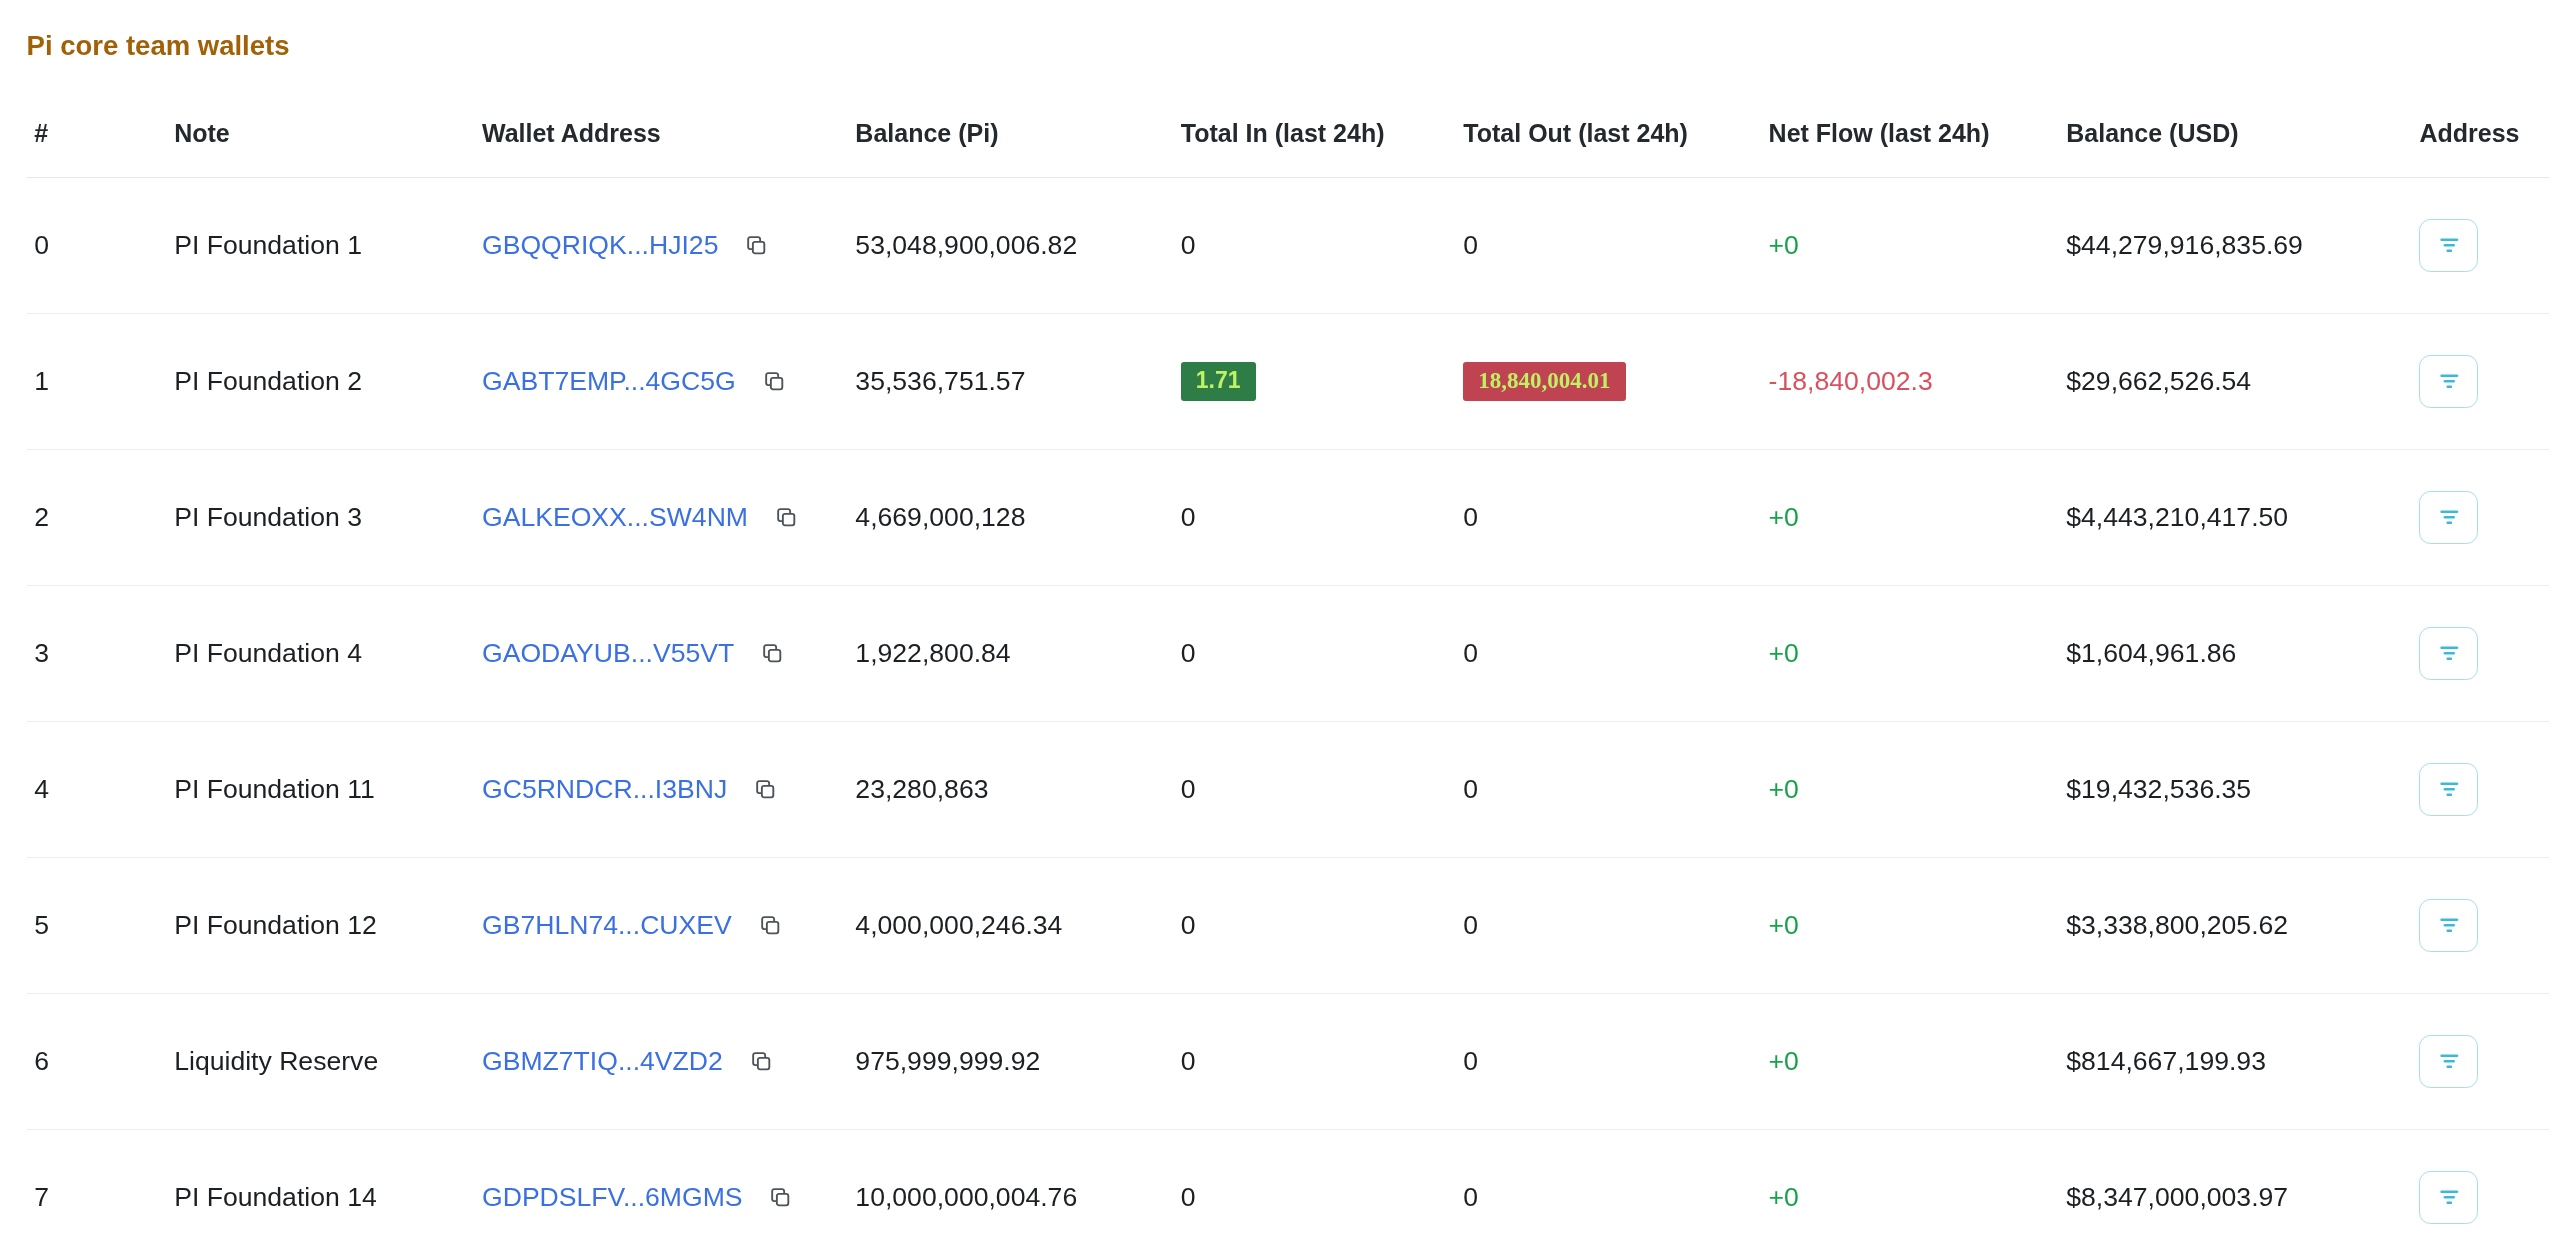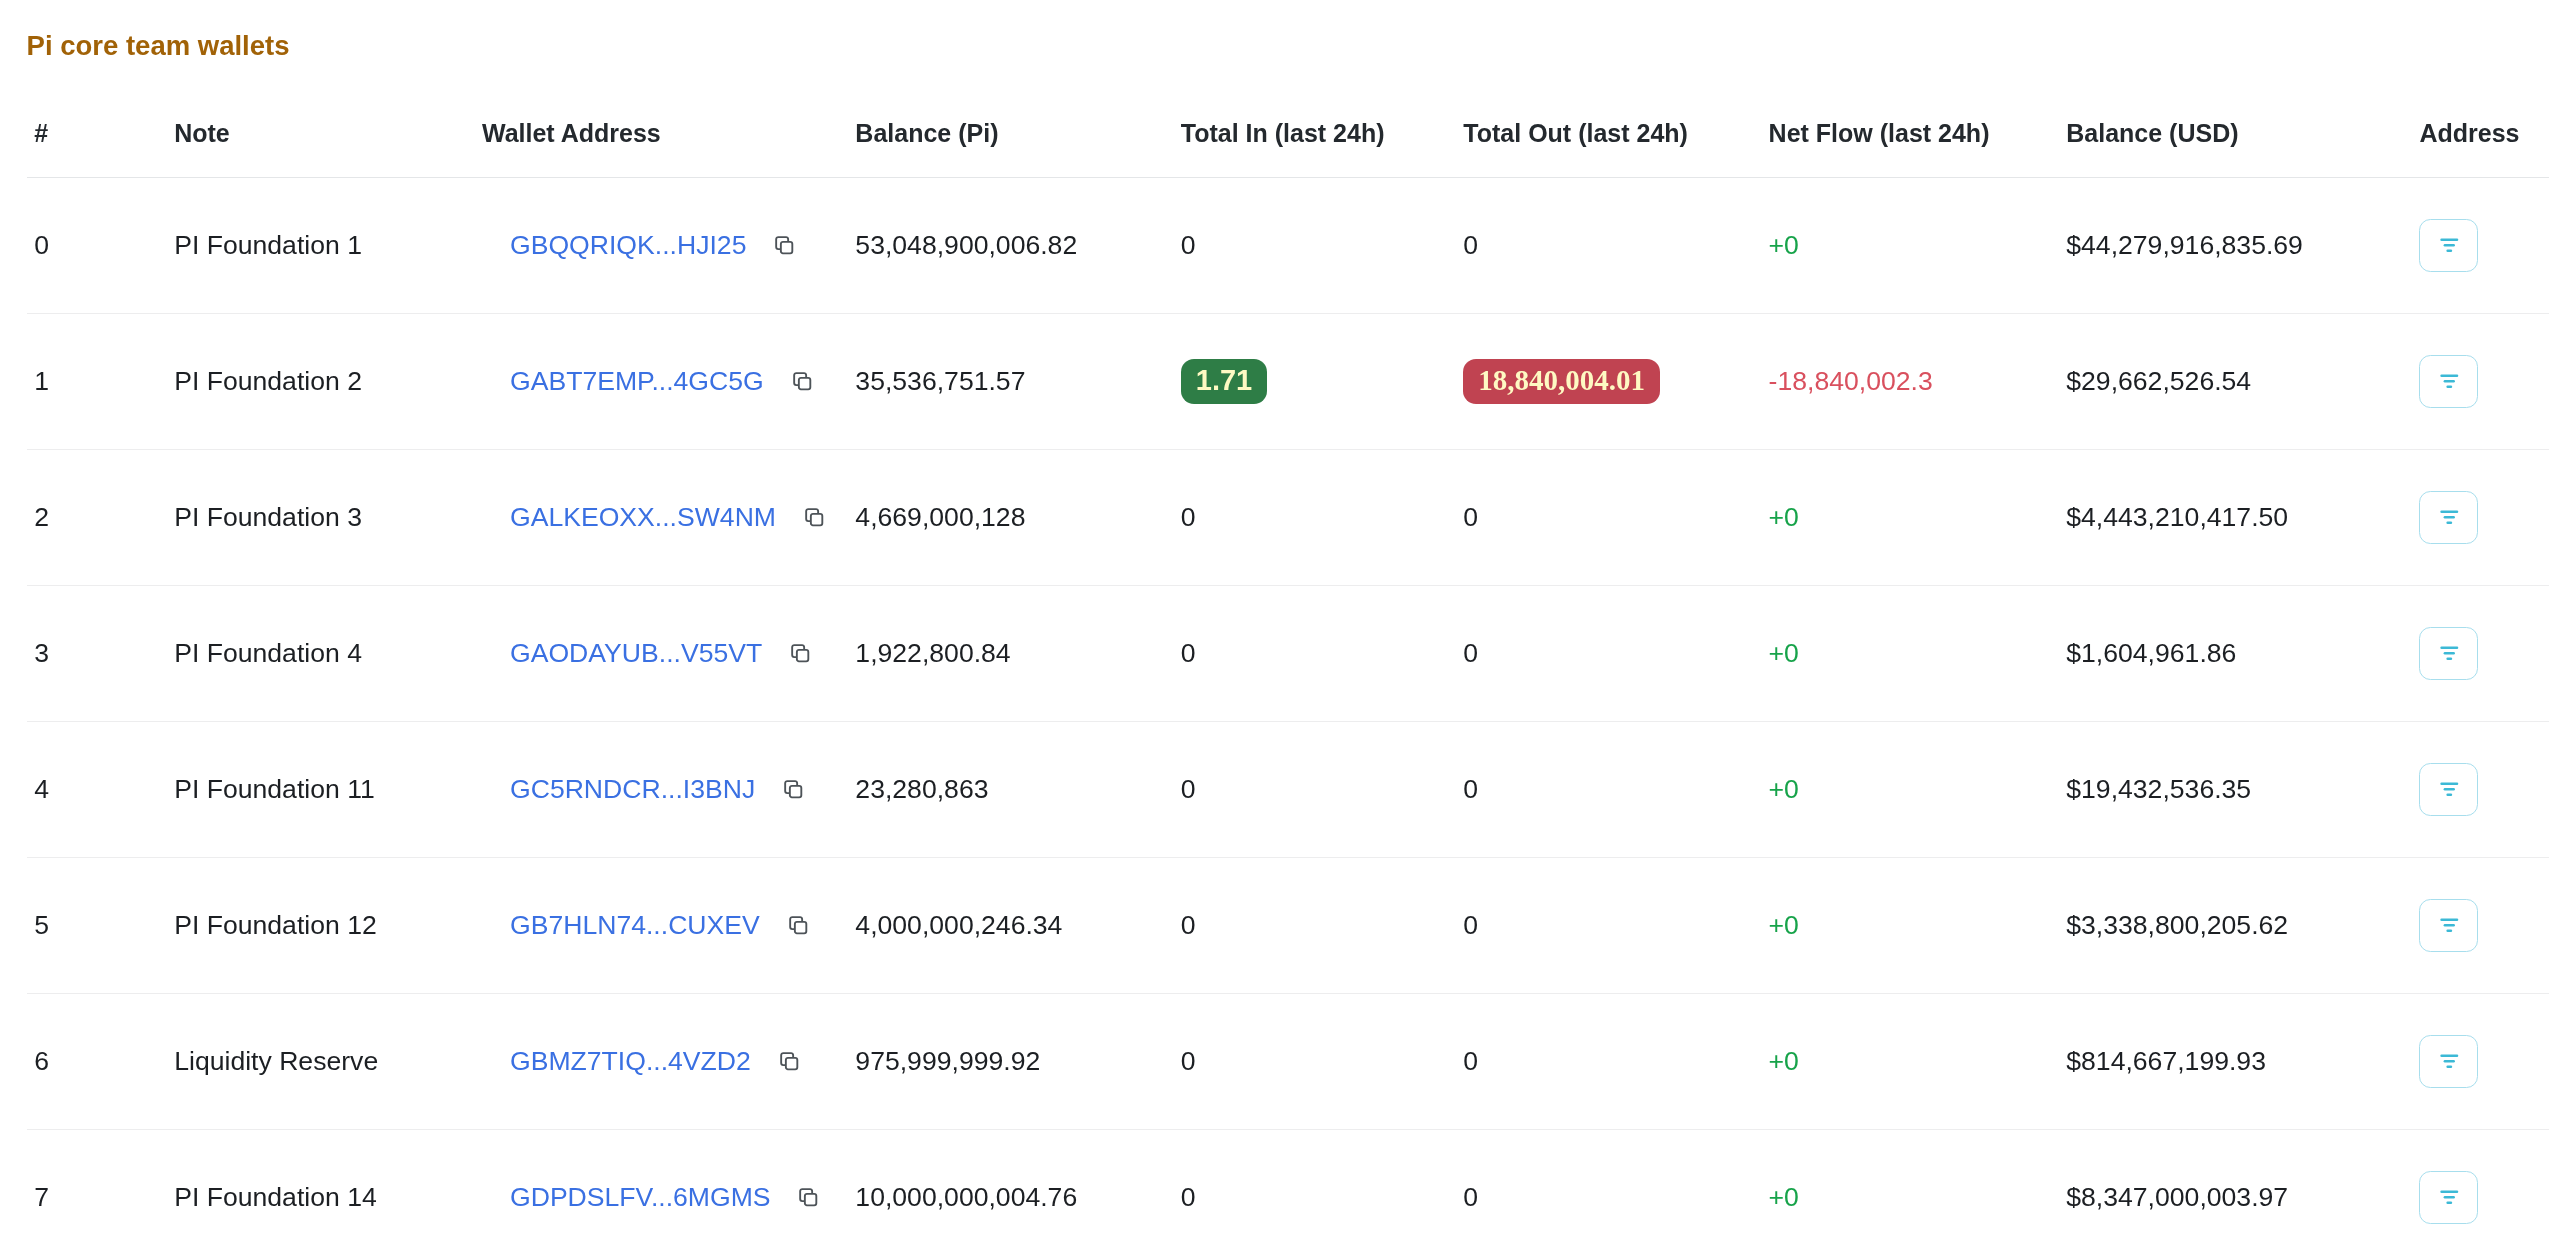--- a/index.html
+++ b/index.html
@@ -43,39 +43,39 @@
   }
   tbody td{
     font-size:26.6px;
     padding:41px 11.4px;
     border-bottom:0.9px solid #ededee;
     white-space:nowrap;
     overflow:hidden;
     vertical-align:middle;
   }
   th:first-child, td:first-child{padding-left:7.6px;}
-  .addr{display:inline-flex;align-items:center;gap:24px;margin-left:28px;}
+  .addr{display:inline-flex;align-items:center;gap:24px;}
   .address-link{
     color:var(--link);
     text-decoration:none;
     cursor:pointer;
   }
   .copy{
     display:inline-flex;
     align-items:center;
     cursor:pointer;
     margin-left:1.9px;
   }
   .badge{
     display:inline-block;
     padding:7.6px 15px 8.5px 15px;
-    border-radius:13px;
-    color:#fef9c3;
+    border-radius:3px;
+    color:#bef264;
     font-weight:700;
-    font-size:29px;
+    font-size:23px;
     line-height:1;
   }
   .badge-green{background:var(--badge-green);}
   .badge-red{background:var(--badge-red);font-family:Liberation Serif, serif;}
   .pos{color:var(--positive);}
   .neg{color:var(--negative);}
   .action-btn{
     width:59px;
     height:53px;
     border:1.9px solid var(--action-border);

